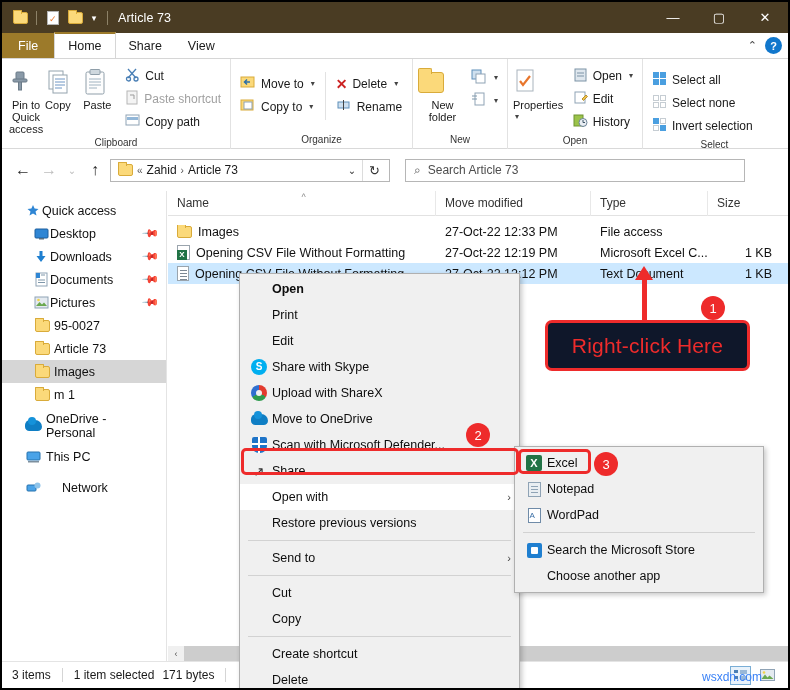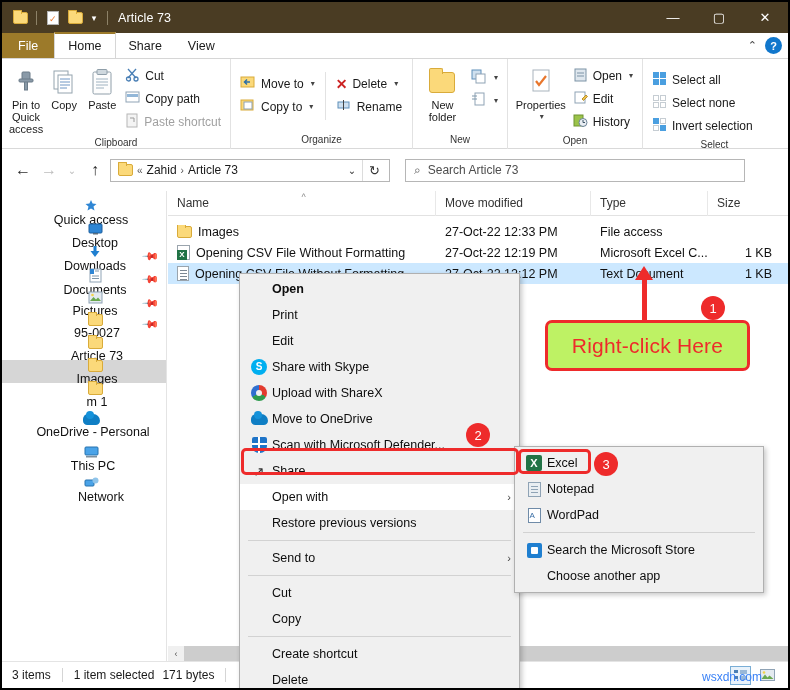--- a/index.html
+++ b/index.html
@@ -93,21 +93,21 @@
     border-right: 1px solid #e2e2e2;
     padding: 3px 5px 0 5px;
   }
   .rgroup:last-child { border-right: none; }
   .rgroup-body { flex: 1; display: flex; align-items: flex-start; }
   .rgroup-label {
     text-align: center; font-size: 10px; color: #333;
     height: 17px; line-height: 15px;
   }
   .big-btn {
-    display: flex; flex-direction: column; align-items: center;
+    display: flex; flex-direction: column; align-items: flex-start;
     justify-content: flex-start; width: 60px; padding-top: 3px;
     font-size: 11px; color: #1a1a1a; text-align: center; line-height: 12px;
   }
   .big-btn .gl { height: 34px; display: flex; align-items: center; }
   .sm-col { display: flex; flex-direction: column; padding-top: 2px; }
   .sm-btn {
     display: flex; align-items: center; gap: 5px;
     height: 23px; font-size: 12px; color: #1a1a1a; padding: 0 4px;
     white-space: nowrap;
   }
@@ -168,21 +168,21 @@
   }
 
   
   .navpane {
     position: absolute; left: 0; top: 189px;
     width: 165px; height: 470px; background: #ffffff;
     border-right: 1px solid #e4e4e4; padding-top: 8px;
   }
   .nav-item {
     height: 23px; display: flex; align-items: center;
-    font-size: 12.5px; color: #111; padding-right: 8px; position: relative; flex-direction: column;
+    font-size: 12.5px; color: #111; padding-right: 8px; position: relative;
   }
   .nav-item.sel { background: #d6d6d6; }
   .nav-ico { width: 18px; display: flex; justify-content: center; flex: none; }
   .pin {
     margin-left: auto; color: #8d8d8d; font-size: 11px;
     transform: rotate(45deg);
   }
   .nav-gap { height: 8px; }
 
   
@@ -353,21 +353,21 @@
   .store-ic::after {
     content: ""; position: absolute; left: 4px; top: 4px;
     width: 7px; height: 7px; background: #fff; border-radius: 1px;
   }
 
   
   .anno-box {
     position: absolute; left: 543px; top: 318px;
     width: 205px; height: 51px;
     border: 3px solid #ee2b2b; border-radius: 7px;
-    background: #bef264; display: flex; align-items: center;
+    background: #0f172a; display: flex; align-items: center;
     justify-content: center; z-index: 60;
   }
   .anno-box span {
     color: #ee2b2b; font-size: 21px; letter-spacing: .2px;
     font-family: "Liberation Sans", sans-serif;
   }
   .anno-arrow {
     position: absolute; left: 640px; top: 277px;
     width: 5px; height: 43px; background: #ee2b2b; z-index: 58;
   }
@@ -500,37 +500,37 @@
                   <g stroke="#4a7fb5" stroke-width="1.3" fill="none">
                     <line x1="3" y1="2" x2="11" y2="11"></line>
                     <line x1="11" y1="2" x2="3" y2="11"></line>
                     <circle cx="3.5" cy="12" r="2"></circle>
                     <circle cx="11" cy="12" r="2"></circle>
                   </g>
                 </svg>
             </span>
             <span>Cut</span>
           </div>
+          <div class="sm-btn dim">
+            <span class="ic">
+              <svg width="14" height="15" viewBox="0 0 14 15">
+                  <rect x="2" y="1" width="10" height="13" fill="#f4f4f4" stroke="#b6b6b6"></rect>
+                  <path d="M5 5 L9 5 L9 9" stroke="#9a9a9a" fill="none"></path>
+                </svg>
+            </span>
+            <span>Paste shortcut</span>
+          </div>
           <div class="sm-btn">
             <span class="ic">
               <svg width="15" height="14" viewBox="0 0 15 14">
                   <rect x="1" y="2" width="13" height="10" fill="#fff" stroke="#8fa3b5"></rect>
                   <rect x="2" y="4" width="11" height="3" fill="#93b7d8"></rect>
                 </svg>
             </span>
             <span>Copy path</span>
-          </div>
-          <div class="sm-btn dim">
-            <span class="ic">
-              <svg width="14" height="15" viewBox="0 0 14 15">
-                  <rect x="2" y="1" width="10" height="13" fill="#f4f4f4" stroke="#b6b6b6"></rect>
-                  <path d="M5 5 L9 5 L9 9" stroke="#9a9a9a" fill="none"></path>
-                </svg>
-            </span>
-            <span>Paste shortcut</span>
           </div>
         </div>
       </div>
       <div class="rgroup-label">Clipboard</div>
     </div>
 
     <div class="rgroup" style="width:182px;">
       <div class="rgroup-body" style="padding-top:8px;gap:6px;">
         <div class="sm-col">
           <div class="sm-btn">

